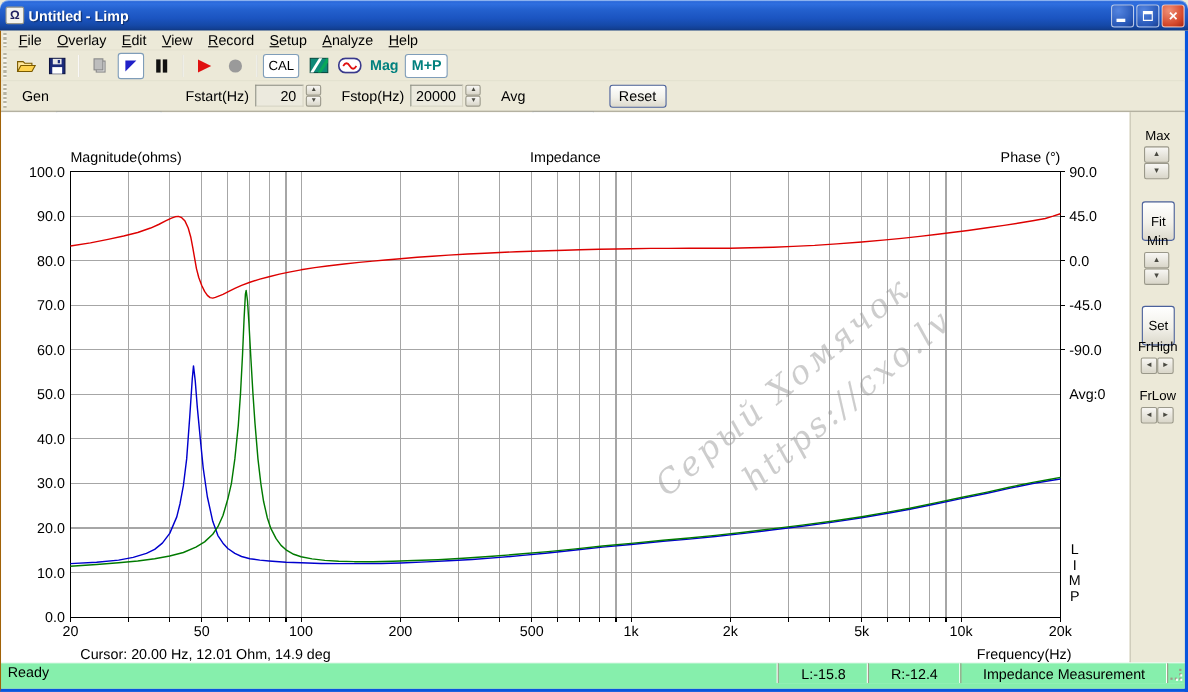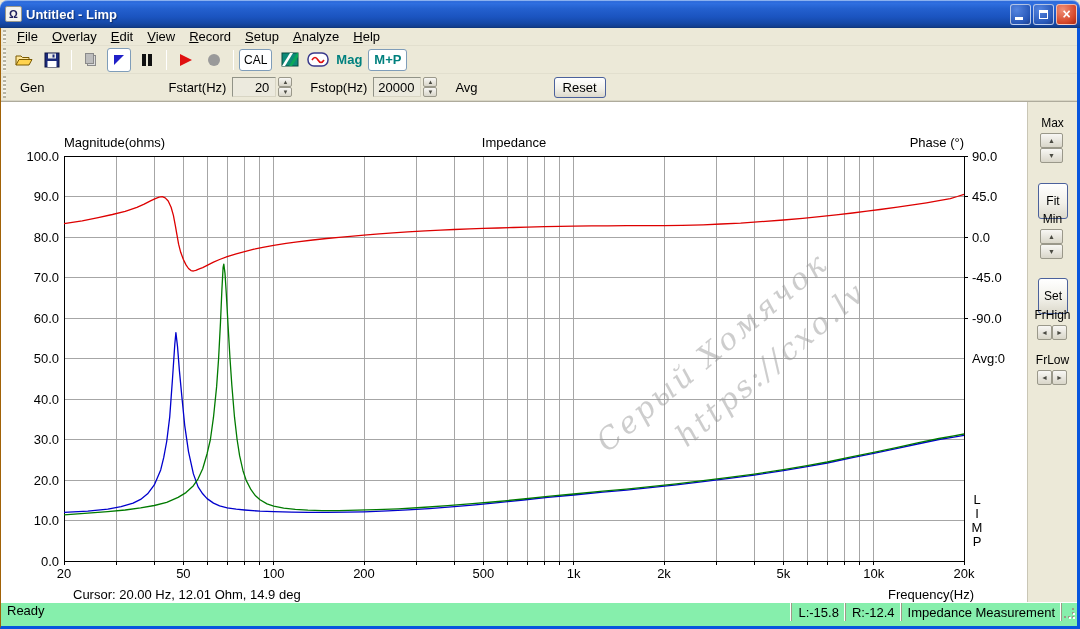--- a/index.html
+++ b/index.html
@@ -78,21 +78,21 @@
     font-size:7px;color:#4a4a42;}
   svg text{font-family:"Liberation Sans",sans-serif;font-size:13px;fill:#000;}
   .watermark{position:absolute;left:615px;top:315px;width:460px;transform:rotate(-40deg);transform-origin:left center;
     color:rgba(150,150,150,.48);font-family:"DejaVu Serif",serif;font-style:italic;font-size:30px;
     letter-spacing:3px;line-height:1.55;pointer-events:none;z-index:5;}
   .watermark .wm2{margin-left:64px;}
   
   .statusbar{height:24px;flex:0 0 24px;background:#86efac;border-top:1px solid #fff;
     box-shadow:0 -1px 0 #aca899;display:flex;align-items:flex-start;font-size:13px;}
   .sb-main{flex:1;padding:0 6px;}
-  .sb-seg{padding:0 6px;border-left:1px solid #9d9a87;box-shadow:-1px 0 0 #fff;height:18px;
+  .sb-seg{padding:0 20px;border-left:1px solid #9d9a87;box-shadow:-1px 0 0 #fff;height:18px;
     display:flex;align-items:center;white-space:nowrap;}
   .sb-grip{width:16px;height:18px;display:flex;align-items:flex-end;justify-content:flex-end;padding:0 2px 2px 0;}
 </style>
 </head>
 <body>
 
 <div class="window">
 
   <div class="titlebar">
     <span class="app-icon">Ω</span>

